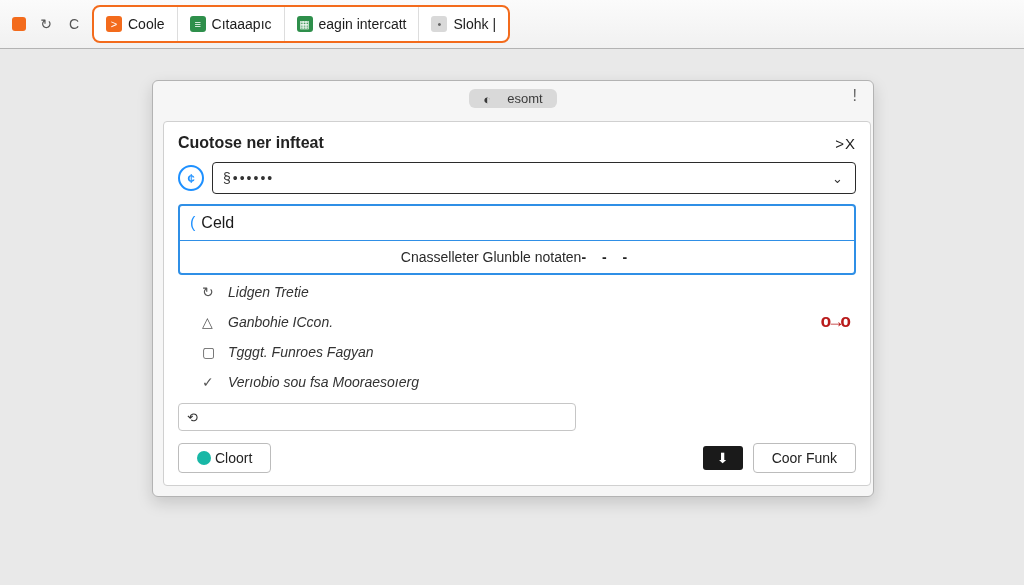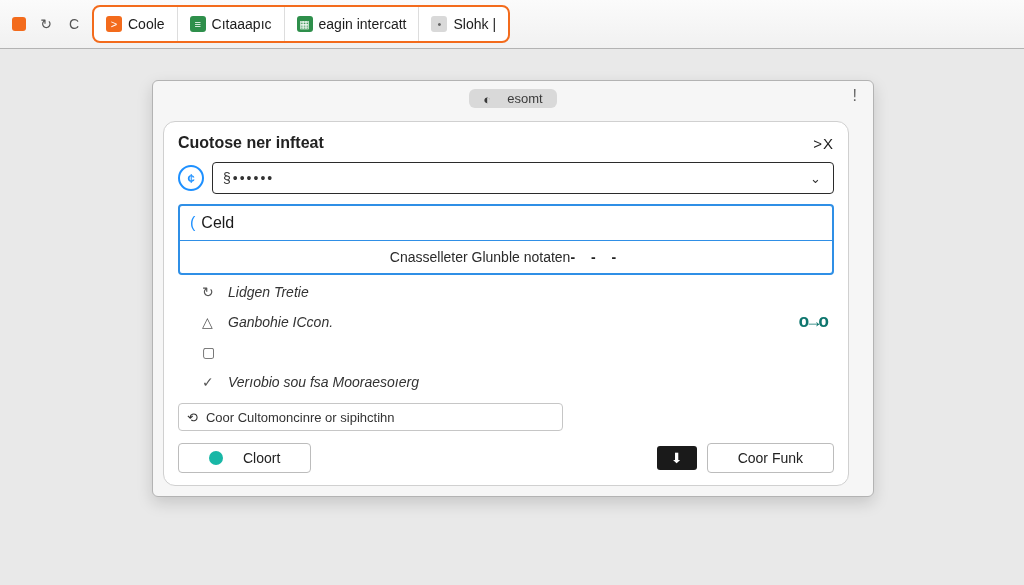--- a/index.html
+++ b/index.html
@@ -122,23 +122,23 @@
   .panel-top .excl {
     position: absolute;
     right: 16px;
     top: 6px;
     font-size: 16px;
     color: #666;
   }
 
   .panel-body {
     background: #fff;
-    margin: 6px 24px 10px 10px;
+    margin: 6px 2px 10px 10px;
     border: 1px solid var(--border-light);
-    border-radius: 12px;
+    border-radius: 4px;
     padding: 12px 14px 12px 14px;
   }
 
   .titlebar {
     display: flex;
     align-items: center;
     justify-content: space-between;
     margin-bottom: 10px;
   }
   .titlebar h3 {
@@ -231,21 +231,21 @@
   .li .ic {
     width: 16px;
     margin-right: 10px;
     color: #555;
     display: inline-flex;
   }
   .li .lbl { flex: 1; font-style: italic; }
   .li .extra {
     font-family: "Courier New", monospace;
     font-size: 18px;
-    color: #0f766e;
+    color: #b91c1c;
     font-weight: bold;
     letter-spacing: -1px;
   }
 
   .hintrow {
     margin-top: 6px;
     border: 1px solid #c6c6c6;
     border-radius: 4px;
     height: 26px;
     display: flex;
@@ -263,22 +263,22 @@
     align-items: center;
     justify-content: space-between;
   }
   .btn {
     height: 30px;
     border: 1px solid #bcbcbc;
     border-radius: 4px;
     background: #fff;
     display: inline-flex;
     align-items: center;
-    gap: 20px;
-    padding: 0 30px;
+    gap: 4px;
+    padding: 0 18px;
     font-size: 14px;
     color: #222;
   }
   .btn .bicon {
     width: 14px; height: 14px;
     border-radius: 50%;
     background: var(--teal);
     display: inline-block;
   }
   .footer-right {
@@ -369,32 +369,32 @@
         <span class="lbl">Lidgen Tretie</span>
         <span class="extra"></span>
       </div>
       <div class="li">
         <span class="ic">△</span>
         <span class="lbl">Ganbohie ICcon.</span>
         <span class="extra">o→o</span>
       </div>
       <div class="li">
         <span class="ic">▢</span>
+        <span class="lbl">Tgggt. Funroes Fagyan</span>
         <span class="extra"></span>
       </div>
       <div class="li">
         <span class="ic">✓</span>
         <span class="lbl">Verıobio sou fsa Mooraesoıerg</span>
         <span class="extra"></span>
       </div>
     </div>
 
     <div class="hintrow">
       <span>⟲</span>
-      <span>Coor Cultomoncinre or sipihctihn</span>
     </div>
 
     <div class="footer">
       <button class="btn">
         <span class="bicon"></span>
         <span>Cloort</span>
       </button>
       <div class="footer-right">
         <span class="darkicon">⬇</span>
         <button class="btn">

